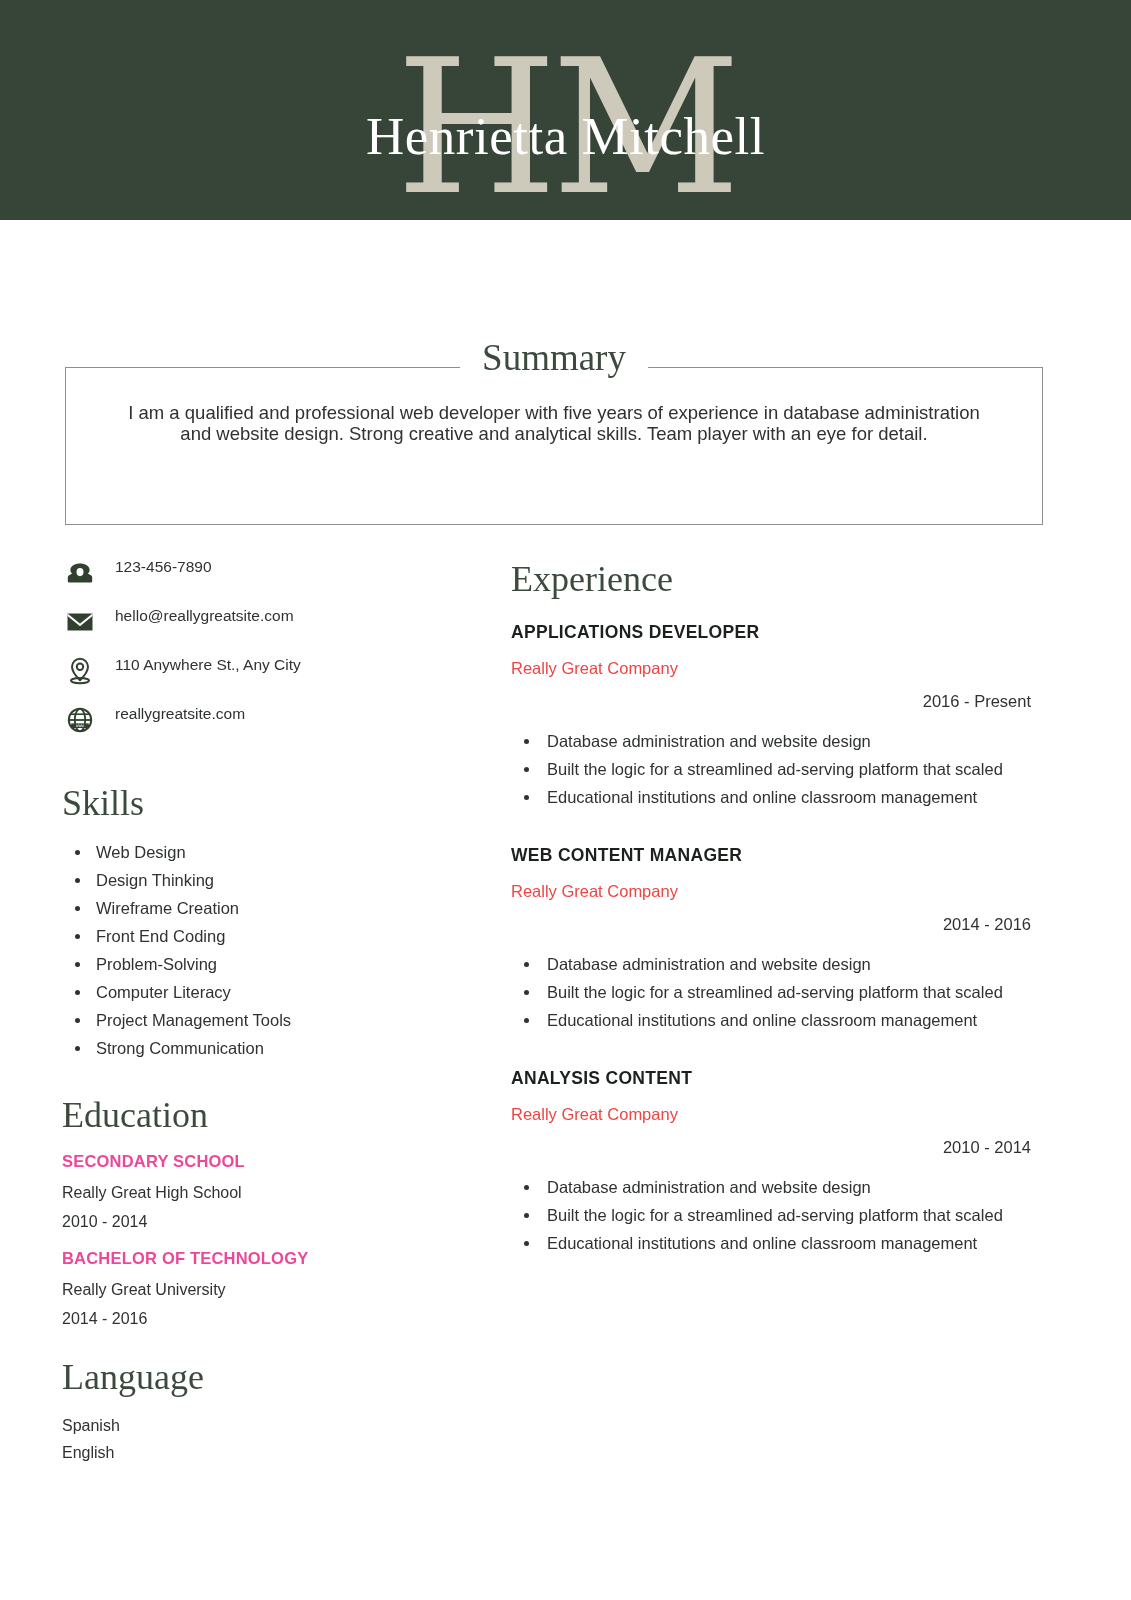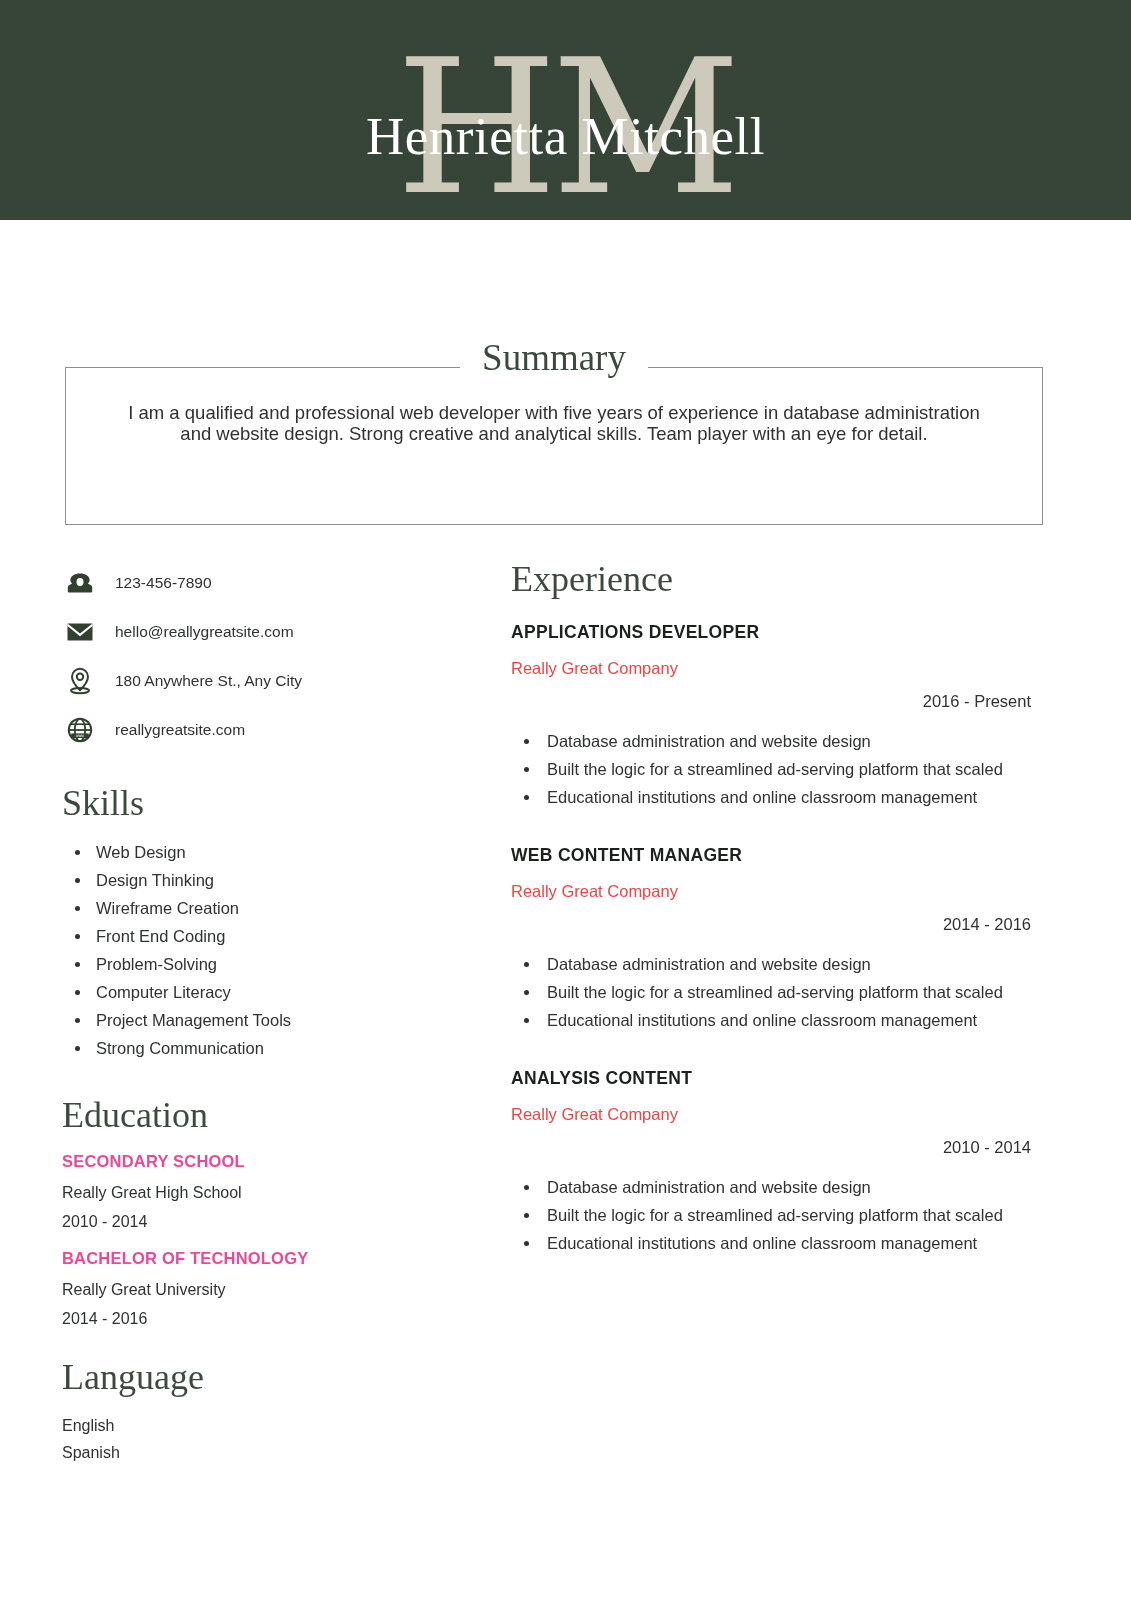--- a/index.html
+++ b/index.html
@@ -118,21 +118,20 @@
     position: absolute;
     left: 511px;
     top: 558px;
     width: 520px;
   }
 
   
   .contact-list { margin: 0; padding: 0; list-style: none; }
   .contact-item {
     display: flex;
-    align-items: center;
     height: 49px;
   }
   .contact-icon {
     width: 36px;
     min-width: 36px;
     height: 30px;
     display: flex;
     align-items: center;
     justify-content: center;
     margin-right: 17px;
@@ -267,21 +266,21 @@
       </li>
 
       <li class="contact-item">
         <span class="contact-icon">
           <svg width="26" height="28" viewBox="0 0 26 28">
             <path d="M13 1.8c-4.4 0-8 3.6-8 8 0 5.6 8 13.4 8 13.4s8-7.8 8-13.4c0-4.4-3.6-8-8-8z" fill="none" stroke="#32402f" stroke-width="2"></path>
             <circle cx="13" cy="9.8" r="3.2" fill="none" stroke="#32402f" stroke-width="2"></circle>
             <ellipse cx="13" cy="23.6" rx="9" ry="2.6" fill="none" stroke="#32402f" stroke-width="2"></ellipse>
           </svg>
         </span>
-        <span class="contact-text">180 Anywhere St., Any City</span>
+        <span class="contact-text">110 Anywhere St., Any City</span>
       </li>
 
       <li class="contact-item">
         <span class="contact-icon">
           <svg width="26" height="26" viewBox="0 0 26 26">
             <circle cx="13" cy="13" r="11.2" fill="none" stroke="#32402f" stroke-width="2"></circle>
             <ellipse cx="13" cy="13" rx="5.2" ry="11.2" fill="none" stroke="#32402f" stroke-width="1.8"></ellipse>
             <line x1="1.8" y1="13" x2="24.2" y2="13" stroke="#32402f" stroke-width="1.8"></line>
             <line x1="3.6" y1="7.2" x2="22.4" y2="7.2" stroke="#32402f" stroke-width="1.6"></line>
             <line x1="3.6" y1="18.8" x2="22.4" y2="18.8" stroke="#32402f" stroke-width="1.6"></line>
@@ -315,22 +314,22 @@
     </div>
 
     <div class="edu-entry">
       <p class="entry-title">BACHELOR OF TECHNOLOGY</p>
       <p class="entry-sub">Really Great University</p>
       <p class="entry-date">2014 - 2016</p>
     </div>
 
     <h2 class="sec-head language">Language</h2>
     <ul class="lang-list">
+      <li>Spanish</li>
       <li>English</li>
-      <li>Spanish</li>
     </ul>
 
   </div>
 
   <div class="right-col">
 
     <h2 class="sec-head">Experience</h2>
 
     <div class="exp-entry first">
       <p class="exp-title">APPLICATIONS DEVELOPER</p>

